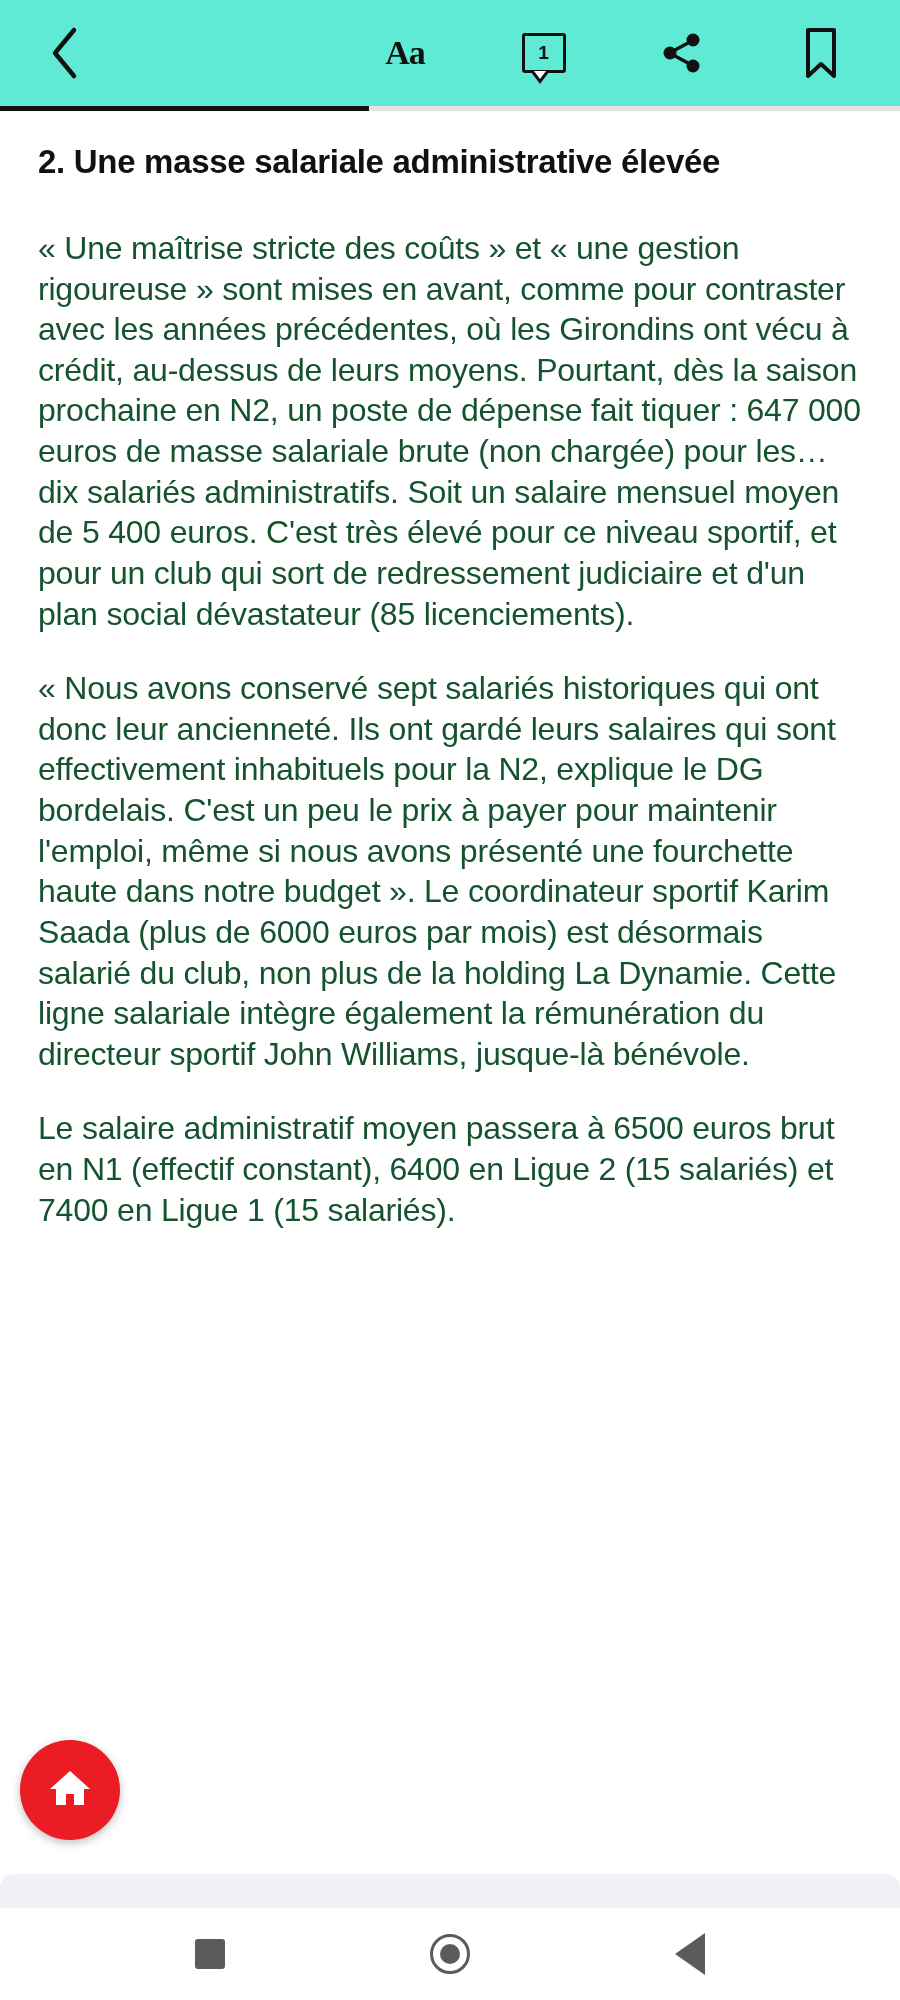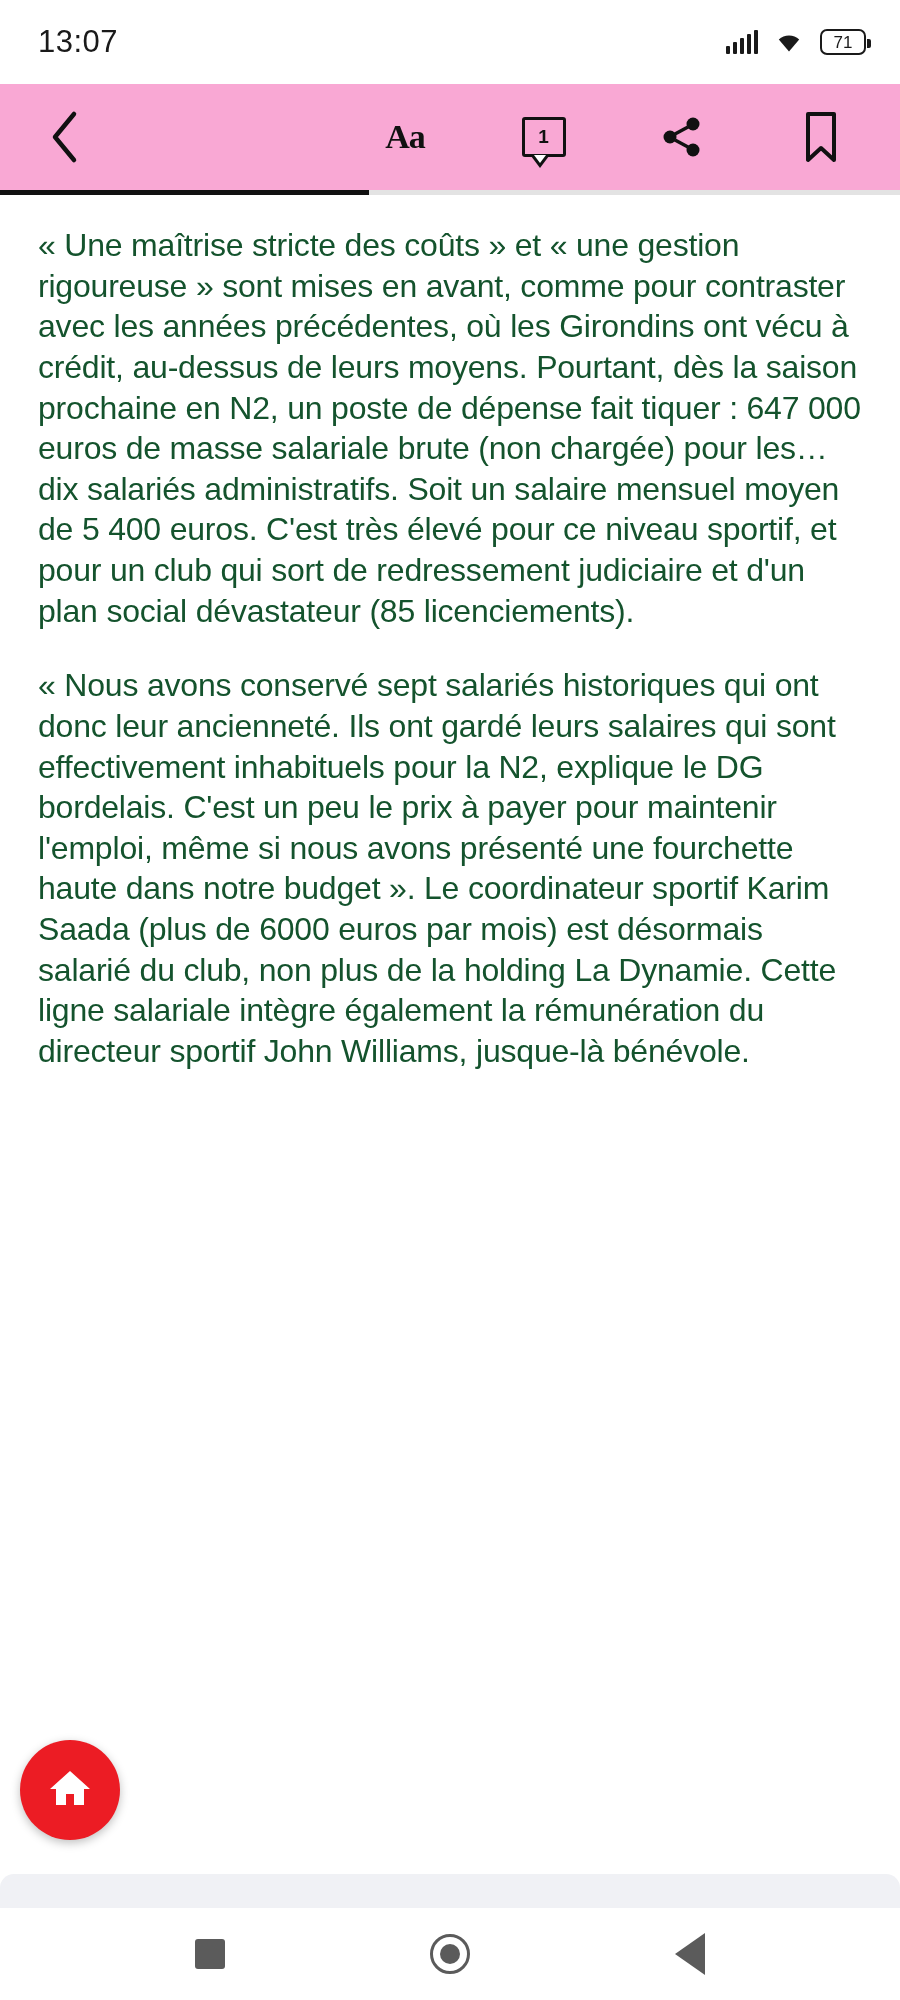--- a/index.html
+++ b/index.html
@@ -84,21 +84,21 @@
     font-family: "Liberation Sans", sans-serif;
   }
 
   
   .toolbar {
     height: 106px;
     flex: 0 0 106px;
     display: flex;
     align-items: center;
     padding: 0 34px 0 30px;
-    background: #f9a8d4;
+    background: #5eead4;
   }
   .toolbar-left { width: 300px; display: flex; align-items: center; }
   .toolbar-right {
     flex: 1;
     display: flex;
     align-items: center;
     justify-content: space-between;
     padding-left: 40px;
     padding-right: 10px;
   }
@@ -257,40 +257,20 @@
     border-top: 21px solid transparent;
     border-bottom: 21px solid transparent;
     border-right: 30px solid #5b5b5b;
   }
 </style>
 </head>
 <body>
 
 <div class="screen">
 
-  <div class="statusbar">
-    <div class="status-time">13:07</div>
-    <div class="status-icons">
-      <span class="signal-bars">
-        <i></i>
-          <i></i>
-          <i></i>
-          <i></i>
-          <i></i>
-      </span>
-      <span>
-        <svg width="34" height="26" viewBox="0 0 34 26">
-          <path d="M17 24.5 L6.8 12.6 A14.5 14.5 0 0 1 27.2 12.6 Z" fill="#1a1a1a"></path>
-        </svg>
-      </span>
-      <span class="battery">
-        <span class="battery-text">71</span>
-      </span>
-    </div>
-  </div>
 
   <div class="toolbar">
     <div class="toolbar-left">
       <div class="tb-btn">
         <svg width="34" height="56" viewBox="0 0 34 56">
           <polyline points="26,5 7,28 26,51" fill="none" stroke="#111" stroke-width="4.5" stroke-linecap="round" stroke-linejoin="round"></polyline>
         </svg>
       </div>
     </div>
     <div class="toolbar-right">
@@ -320,22 +300,24 @@
         </svg>
       </div>
     </div>
   </div>
 
   <div class="progress-row">
     <div class="progress-fill" id="progress-fill" style="width: 41%;"></div>
   </div>
 
   <div class="article">
+    <h2>2. Une masse salariale administrative élevée</h2>
     <p>« Une maîtrise stricte des coûts » et « une gestion rigoureuse » sont mises en avant, comme pour contraster avec les années précédentes, où les Girondins ont vécu à crédit, au-dessus de leurs moyens. Pourtant, dès la saison prochaine en N2, un poste de dépense fait tiquer : 647 000 euros de masse salariale brute (non chargée) pour les… dix salariés administratifs. Soit un salaire mensuel moyen de 5 400 euros. C'est très élevé pour ce niveau sportif, et pour un club qui sort de redressement judiciaire et d'un plan social dévastateur (85 licenciements).</p>
     <p>« Nous avons conservé sept salariés historiques qui ont donc leur ancienneté. Ils ont gardé leurs salaires qui sont effectivement inhabituels pour la N2, explique le DG bordelais. C'est un peu le prix à payer pour maintenir l'emploi, même si nous avons présenté une fourchette haute dans notre budget ». Le coordinateur sportif Karim Saada (plus de 6000 euros par mois) est désormais salarié du club, non plus de la holding La Dynamie. Cette ligne salariale intègre également la rémunération du directeur sportif John Williams, jusque-là bénévole.</p>
+    <p>Le salaire administratif moyen passera à 6500 euros brut en N1 (effectif constant), 6400 en Ligue 2 (15 salariés) et 7400 en Ligue 1 (15 salariés).</p>
   </div>
 
   <div class="fab">
     <span>
       <svg width="48" height="46" viewBox="0 0 48 46">
         <path d="M24 6 L44 24 H38 V40 H28 V29 H20 V40 H10 V24 H4 Z" fill="#ffffff"></path>
       </svg>
     </span>
   </div>
 

